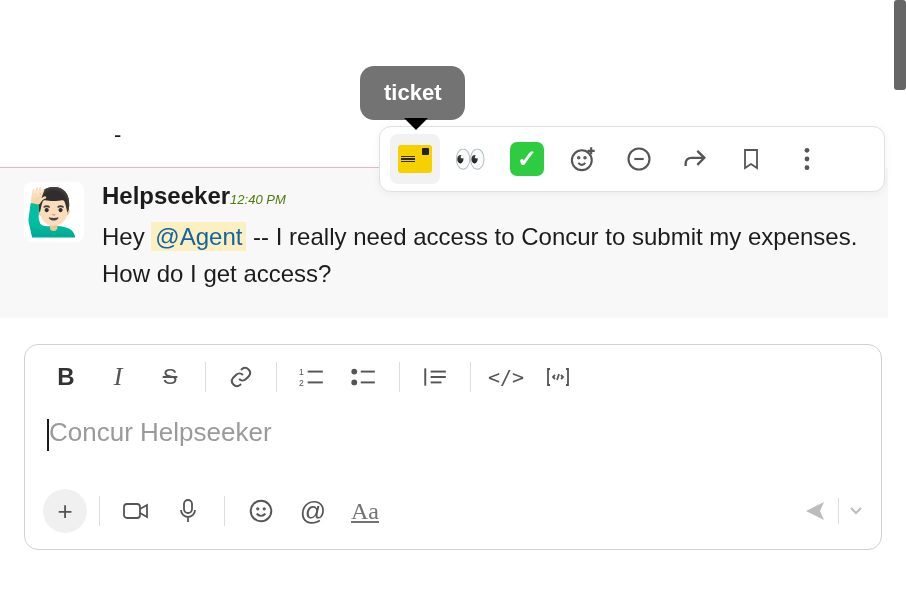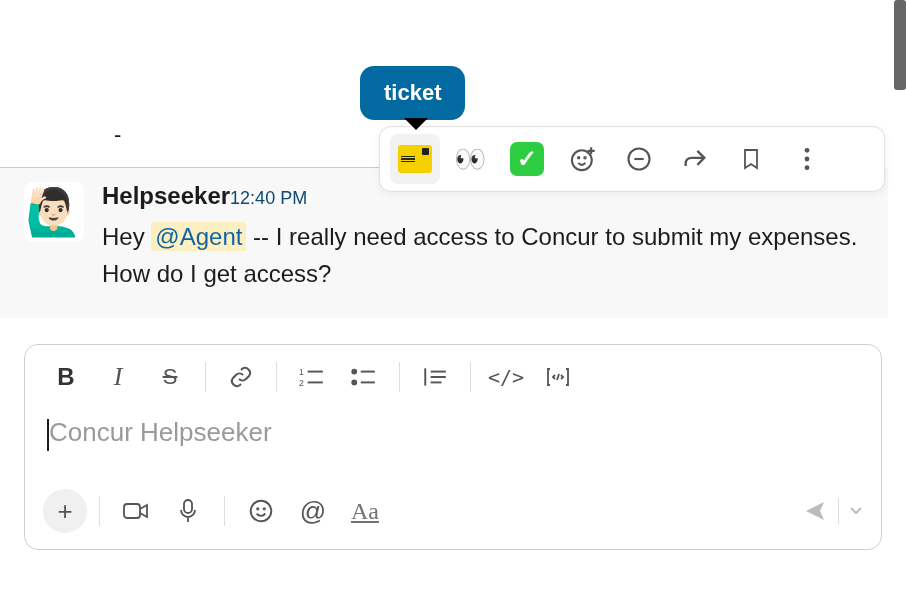--- a/index.html
+++ b/index.html
@@ -74,22 +74,23 @@
     display: flex;
     align-items: baseline;
     margin-bottom: 8px;
   }
   .msg-user {
     font-weight: 800;
     font-size: 24px;
     color: #1d1c1d;
   }
   .msg-time {
-    font-size: 18px;
-    color: #0c4a6e;
+    font-size: 13px;
+    color: #4d7c0f;
+    font-style: italic;
   }
 
   .msg-text {
     font-size: 24px;
     line-height: 1.55;
     color: #1d1c1d;
   }
   .mention {
     background: #fcefc1;
     color: #1264a3;
@@ -155,21 +156,21 @@
     background: #2ecc40;
     border-radius: 7px;
     display:flex;align-items:center;justify-content:center;
     color:#fff;font-size:24px;font-weight:bold;
   }
 
   .tooltip {
     position: absolute;
     top: 66px;
     left: 360px;
-    background: #0369a1;
+    background: #737373;
     color: #fff;
     font-size: 22px;
     font-weight: 700;
     padding: 14px 24px;
     border-radius: 14px;
     z-index: 10;
   }
   .tooltip::after {
     content: "";
     position: absolute;

